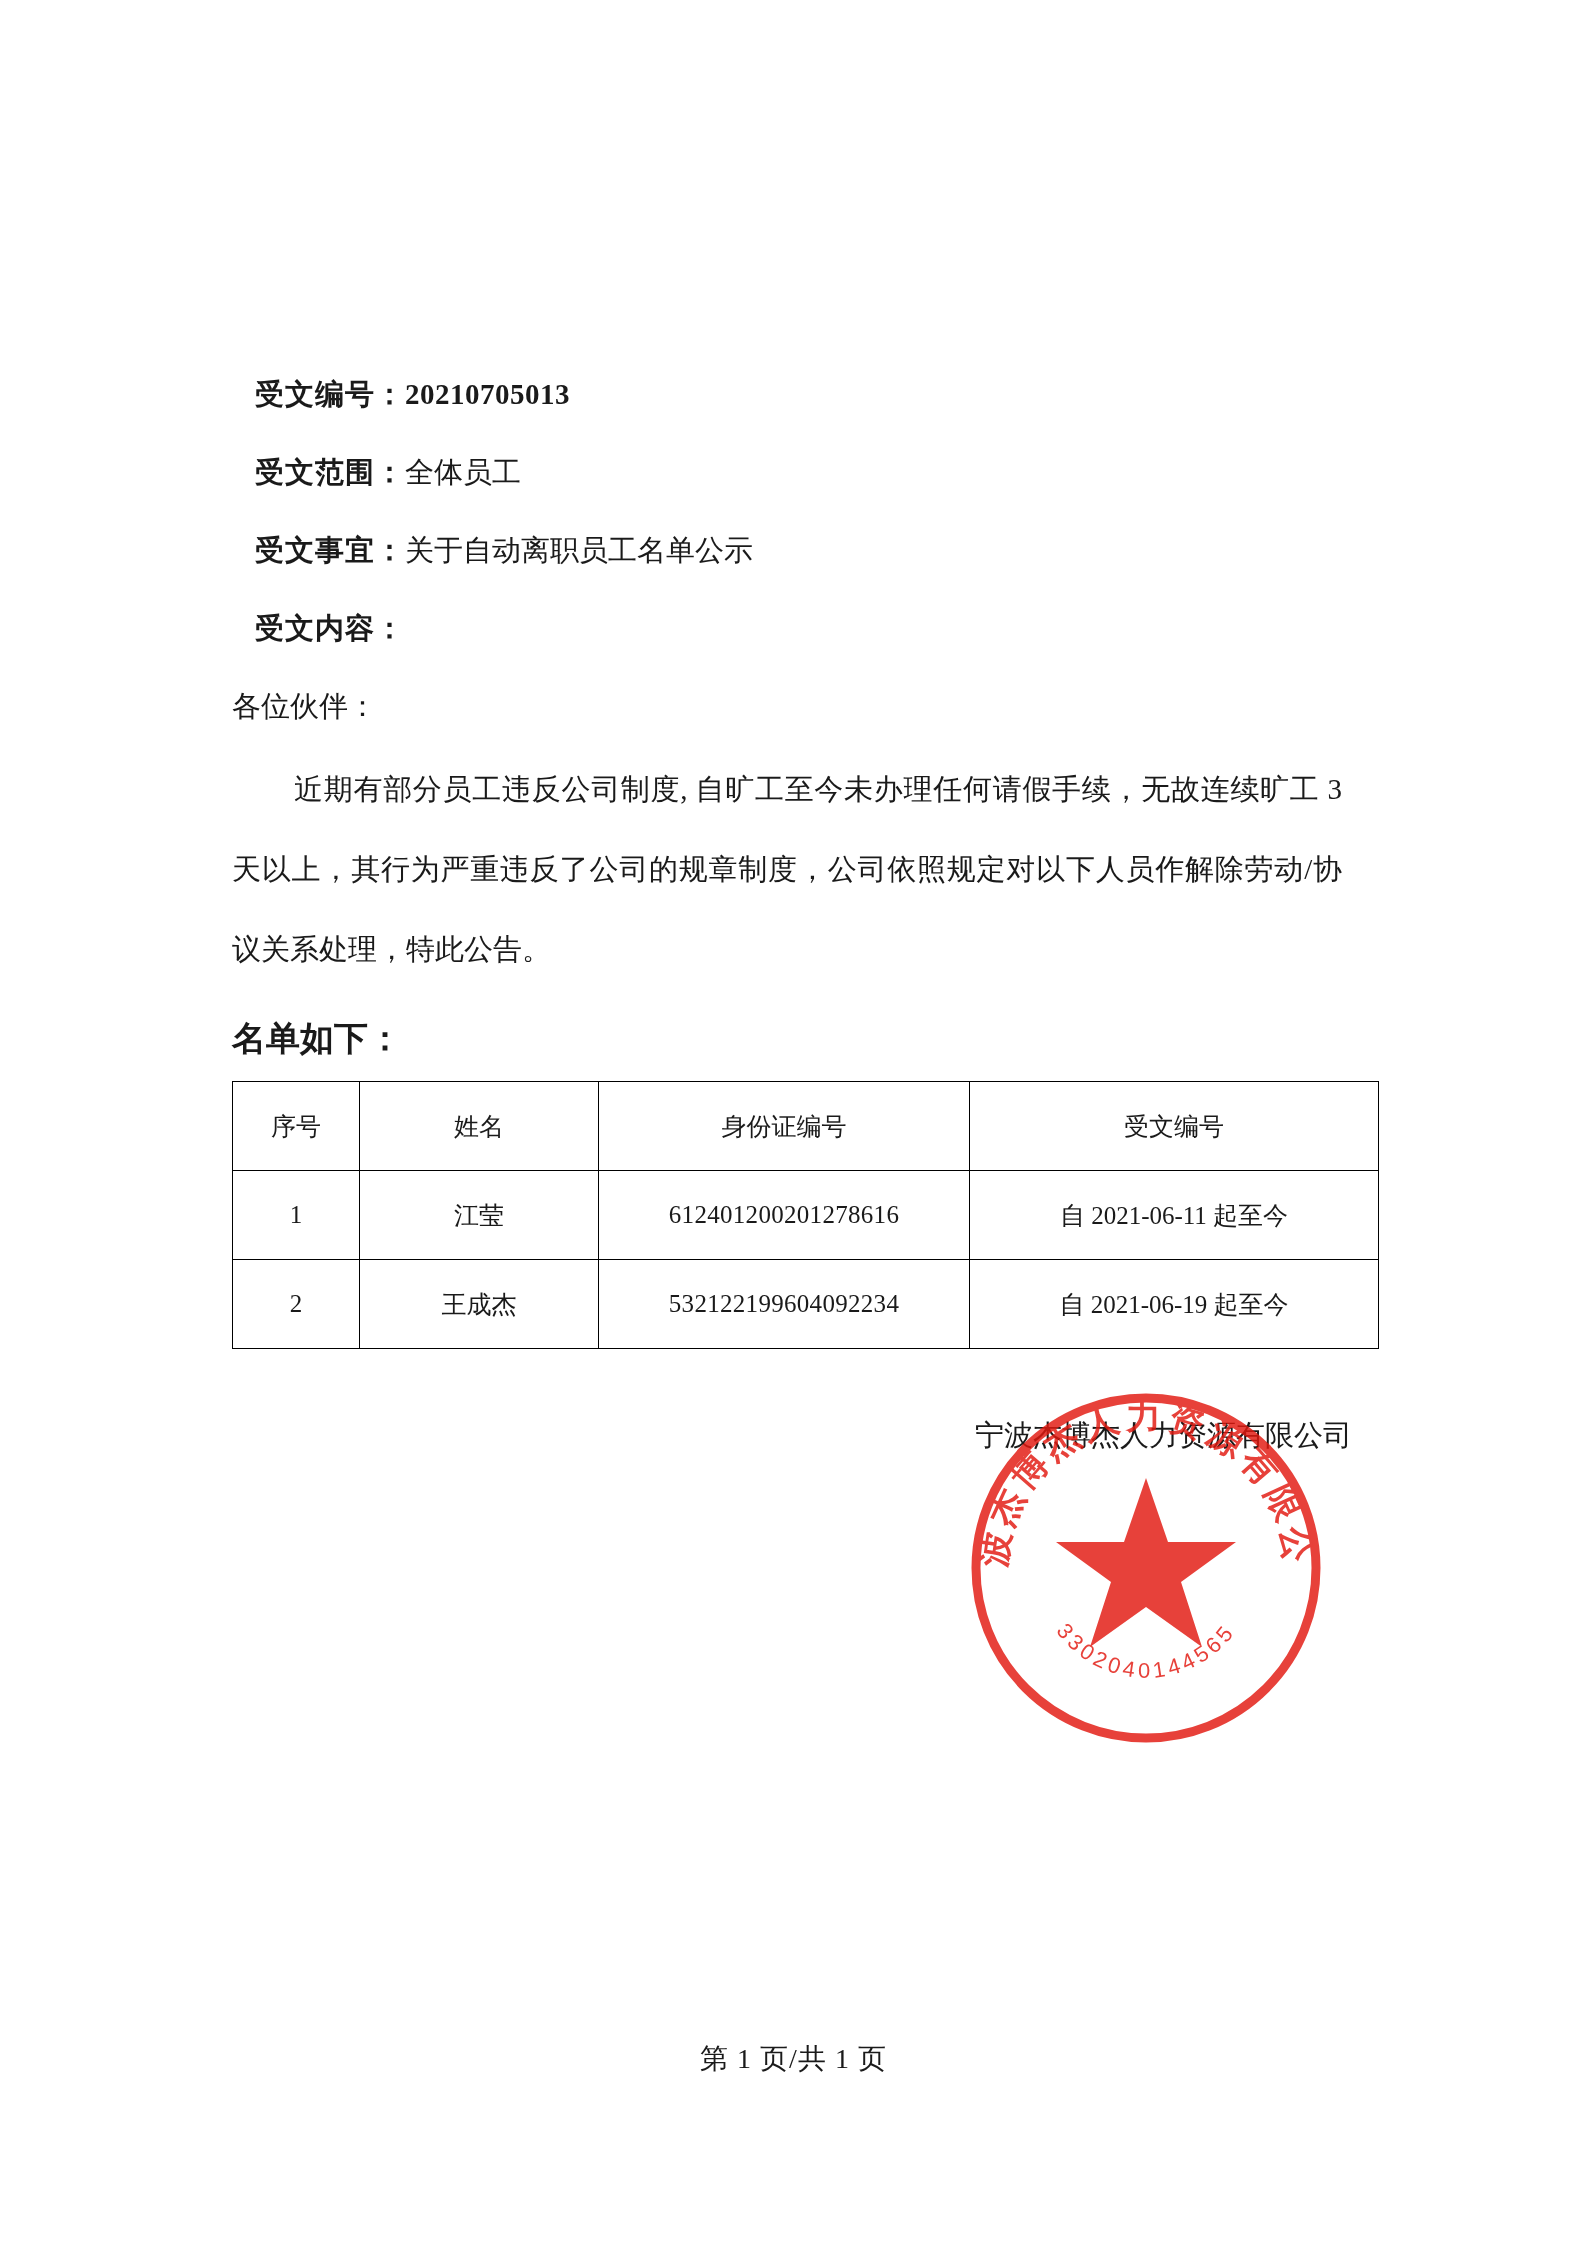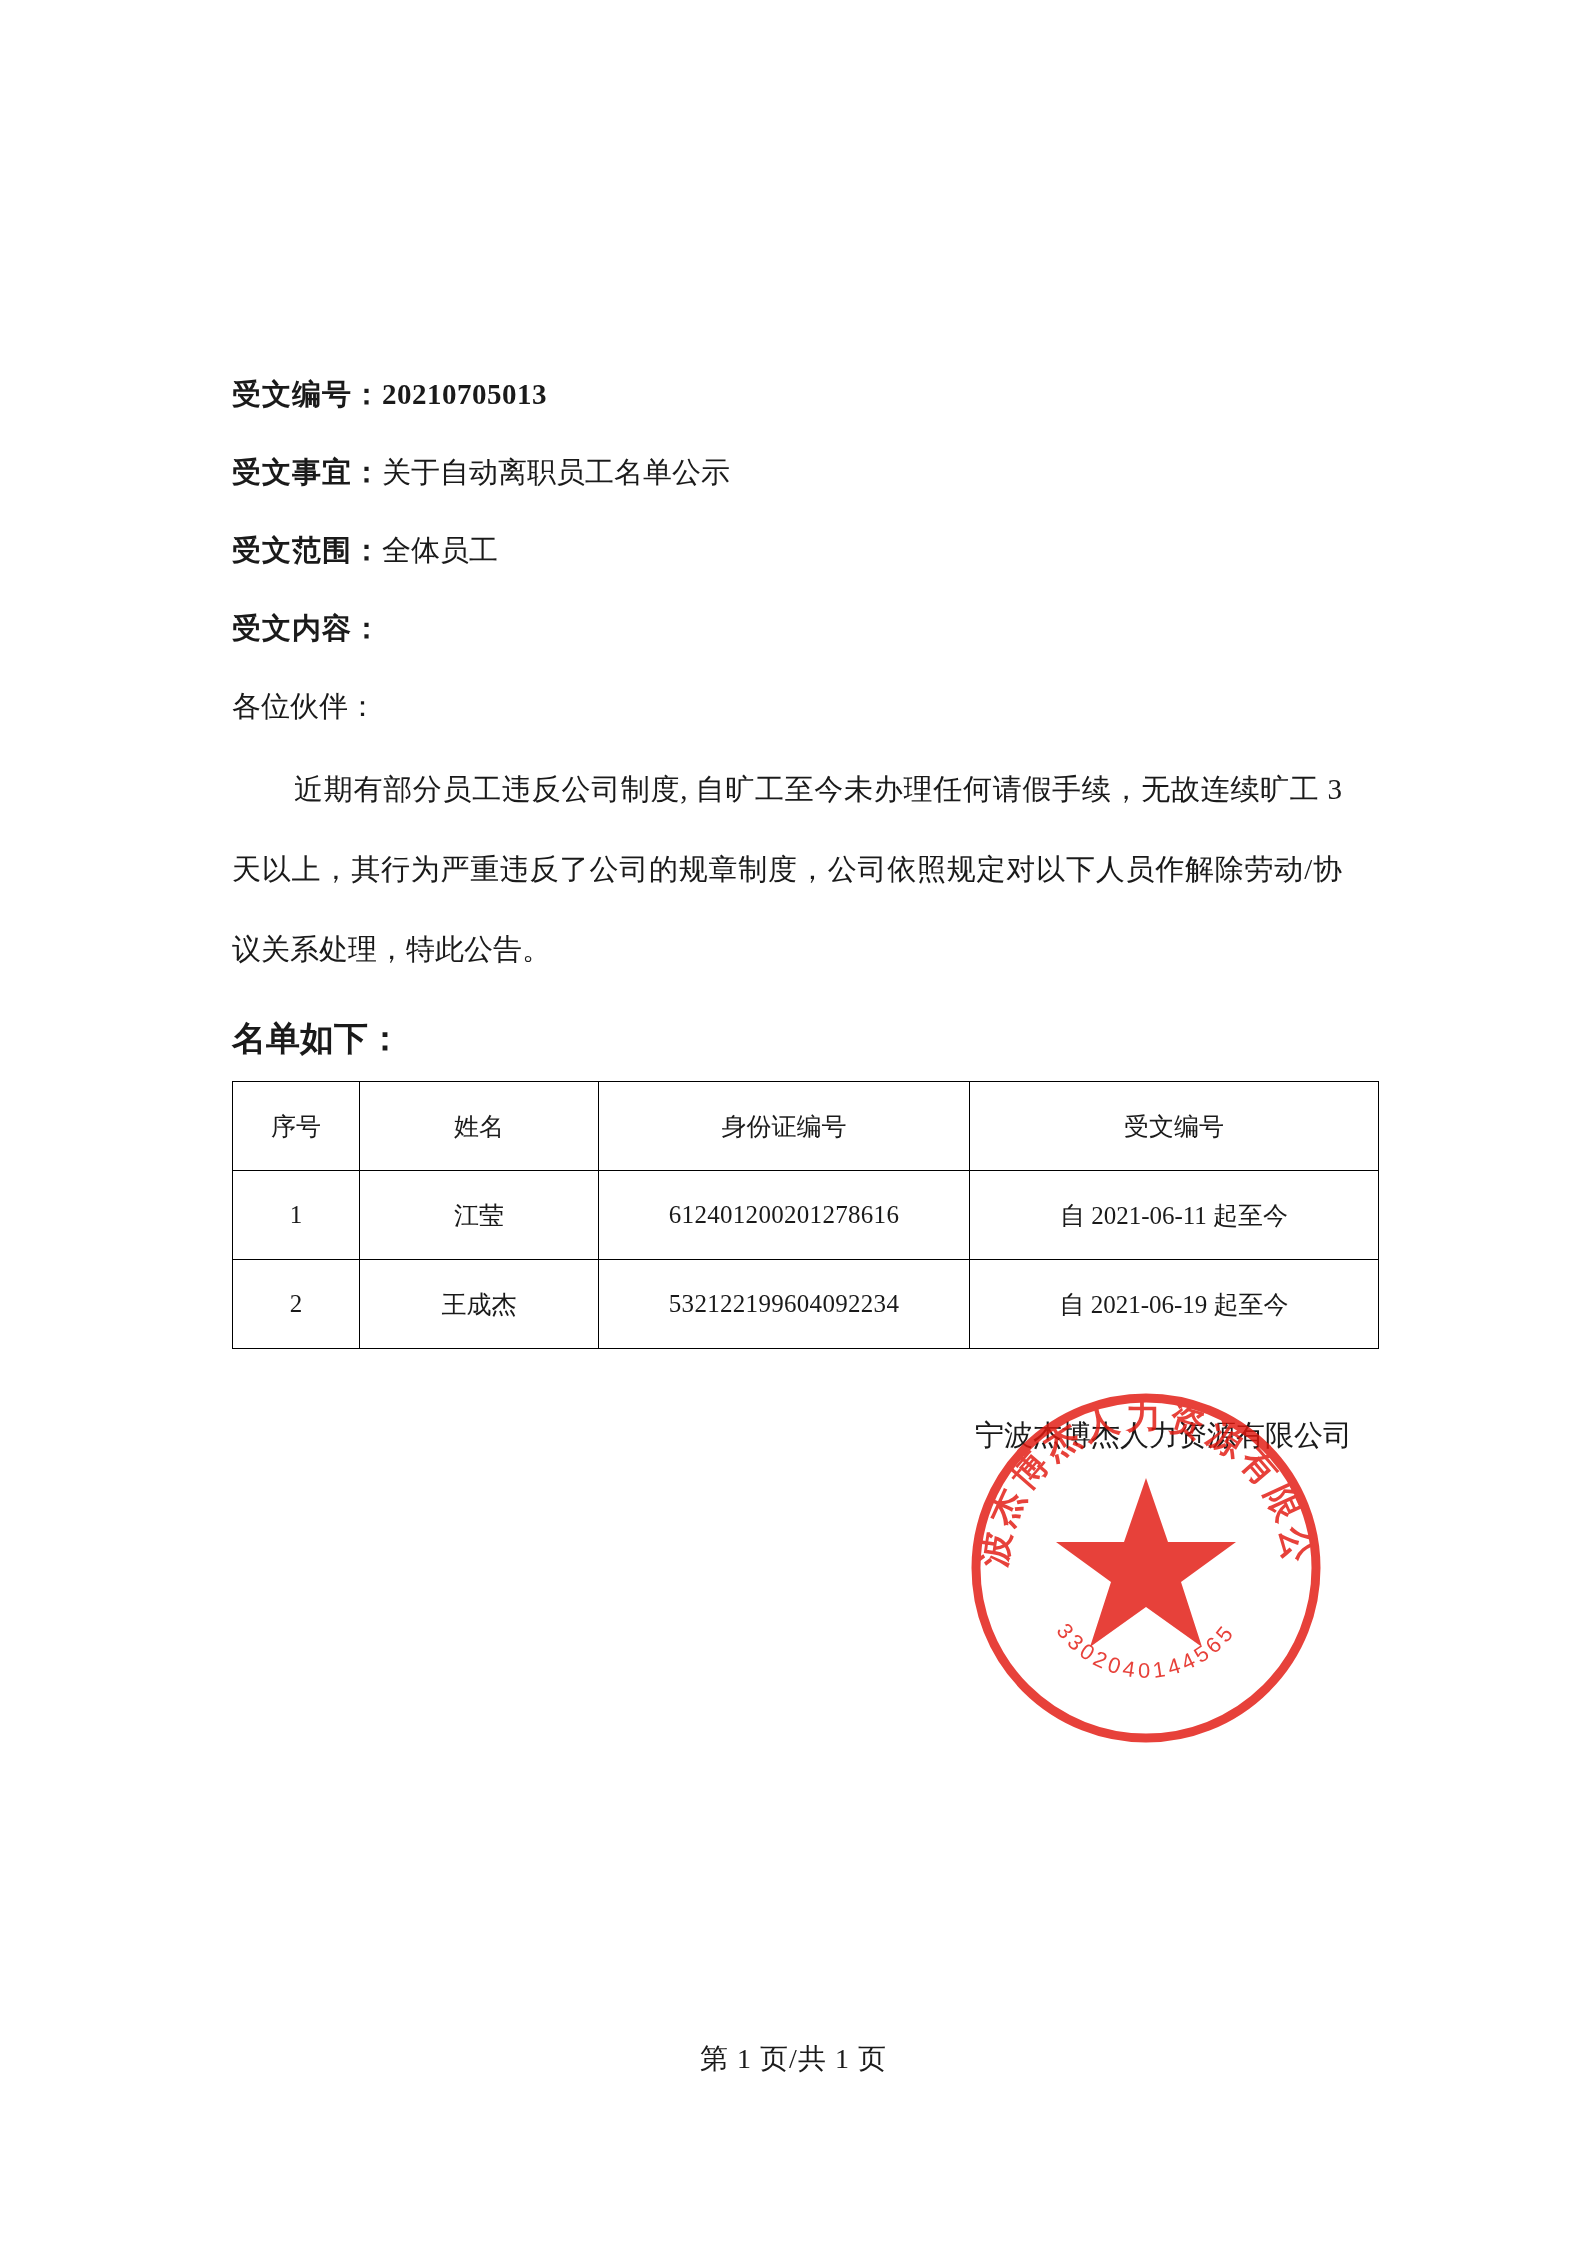--- a/index.html
+++ b/index.html
@@ -43,20 +43,21 @@
   }
 
   .field-line {
     font-size: 29px;
     line-height: 78px;
     white-space: nowrap;
   }
   .field-label {
     font-weight: bold;
     letter-spacing: 1px;
+    margin-left: 23px;
   }
   .field-value {
     font-weight: normal;
   }
   .field-value.bold {
     font-weight: bold;
     letter-spacing: 0.5px;
   }
 
   .salutation {
@@ -153,26 +154,26 @@
 
 <div class="page" data-name="document-page">
 
 
   <div class="content-block" data-name="document-body">
 
     <div class="field-line" data-name="field-row-doc-number">
       <span class="field-label" data-name="field-label-doc-number">受文编号：</span><span class="field-value bold" data-name="field-value-doc-number">20210705013</span>
     </div>
 
+    <div class="field-line" data-name="field-row-scope">
+      <span class="field-label" data-name="field-label-scope">受文范围：</span><span class="field-value" data-name="field-value-scope">全体员工</span>
+    </div>
+
     <div class="field-line" data-name="field-row-subject">
       <span class="field-label" data-name="field-label-subject">受文事宜：</span><span class="field-value" data-name="field-value-subject">关于自动离职员工名单公示</span>
-    </div>
-
-    <div class="field-line" data-name="field-row-scope">
-      <span class="field-label" data-name="field-label-scope">受文范围：</span><span class="field-value" data-name="field-value-scope">全体员工</span>
     </div>
 
     <div class="field-line" data-name="field-row-content">
       <span class="field-label" data-name="field-label-content">受文内容：</span><span class="field-value" data-name="field-value-content"></span>
     </div>
 
     <div class="salutation" data-name="salutation">各位伙伴：</div>
 
     <p class="body-para" data-name="body-paragraph">近期有部分员工违反公司制度, 自旷工至今未办理任何请假手续，无故连续旷工 3 天以上，其行为严重违反了公司的规章制度，公司依照规定对以下人员作解除劳动/协议关系处理，特此公告。</p>
 

